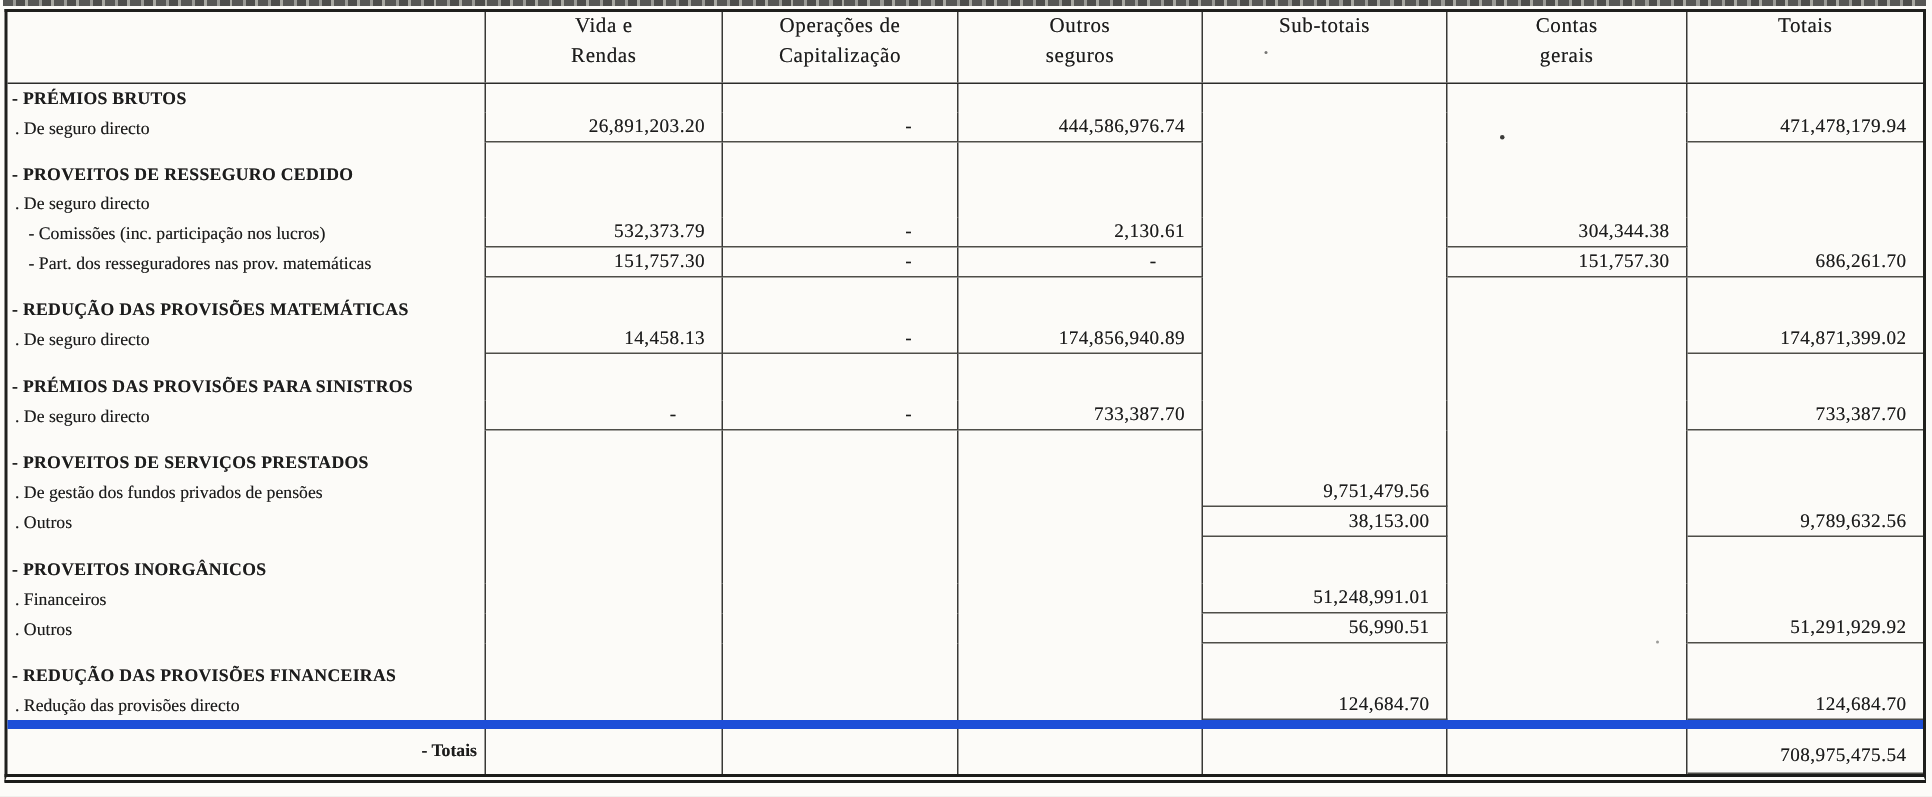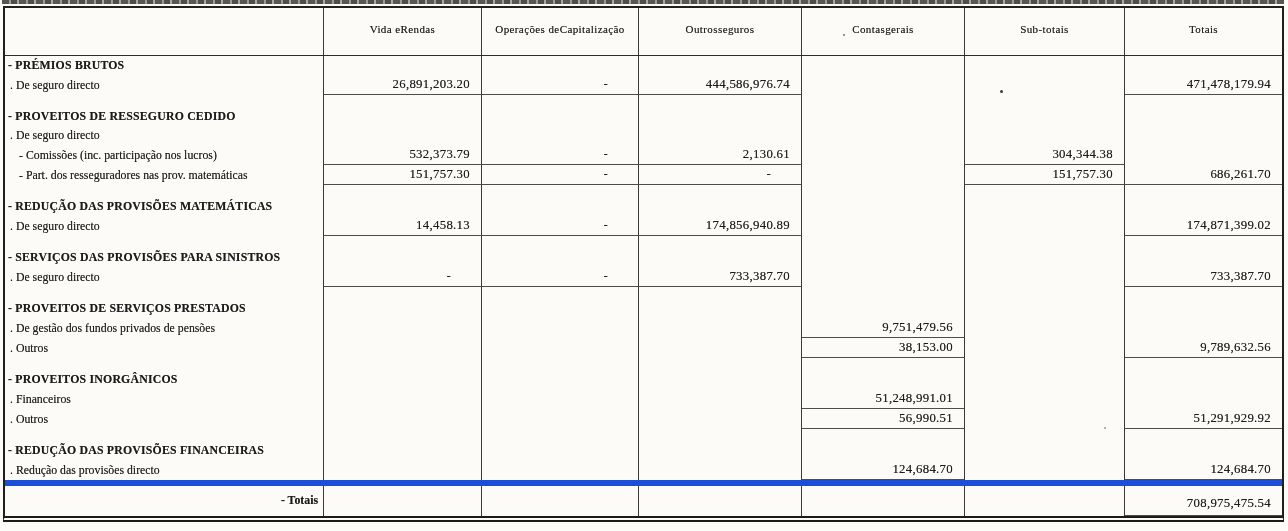--- a/index.html
+++ b/index.html
@@ -22,22 +22,22 @@
     position:absolute;top:6px;left:3px;right:4px;
     border:2px solid #1f1f1d;
     border-bottom:6px double #1b1b19;
     background:transparent;
   }
   .gr{display:grid;grid-template-columns:319px 158px 157px 163px 163px 160px 1fr;}
   .td,.th{box-sizing:border-box;border-right:1px solid #393936;position:relative;}
   .td:last-child,.th:last-child{border-right:none;}
   
   .thead{height:47px;border-bottom:1px solid #2c2c2a;}
-  .th{display:flex;justify-content:center;align-items:center;
-      padding-bottom:4px;font-size:11px;line-height:1.45;}
+  .th{display:flex;flex-direction:column;justify-content:flex-start;align-items:center;
+      padding-bottom:4px;font-size:14px;line-height:1.45;}
   .th .l1,.th .l2{display:block;text-align:center;letter-spacing:.4px;}
   
   .td{display:flex;align-items:flex-end;padding-bottom:2px;font-size:12.5px;}
   .r-sec{height:31px;}
   .r-sec1{height:19px;}
   .r-item{height:20px;}
   .r-sub{height:19px;}
   .r-tot{height:30px;border-top:6px solid #1d4ed8;}
   .label{padding-left:4px;font-size:11.8px;white-space:nowrap;overflow:hidden;text-align:right;}
   .sec{font-weight:bold;letter-spacing:.2px;padding-left:3px;}
@@ -73,29 +73,29 @@
         </div>
       <div class="th">
           <span class="l1">Operações de</span>
           <span class="l2">Capitalização</span>
         </div>
       <div class="th">
           <span class="l1">Outros</span>
           <span class="l2">seguros</span>
         </div>
       <div class="th">
+          <span class="l1"></span>
+          <span class="l2">Sub-totais</span>
+        </div>
+      <div class="th">
           <span class="l1">Contas</span>
           <span class="l2">gerais</span>
         </div>
       <div class="th">
           <span class="l1"></span>
-          <span class="l2">Sub-totais</span>
-        </div>
-      <div class="th">
-          <span class="l1"></span>
           <span class="l2">Totais</span>
         </div>
     </div>
 
     <div class="gr r-sec1">
       <div class="td label sec">- PRÉMIOS BRUTOS</div>
       <div class="td"></div>
         <div class="td"></div>
         <div class="td"></div>
         <div class="td"></div>
@@ -162,21 +162,21 @@
       <div class="td label item">. De seguro directo</div>
       <div class="td num u">14,458.13</div>
       <div class="td num u dash">-</div>
       <div class="td num u">174,856,940.89</div>
       <div class="td"></div>
       <div class="td"></div>
       <div class="td num u">174,871,399.02</div>
     </div>
 
     <div class="gr r-sec">
-      <div class="td label sec">- SERVIÇOS DAS PROVISÕES PARA SINISTROS</div>
+      <div class="td label sec">- PRÉMIOS DAS PROVISÕES PARA SINISTROS</div>
       <div class="td"></div>
         <div class="td"></div>
         <div class="td"></div>
         <div class="td"></div>
         <div class="td"></div>
         <div class="td"></div>
     </div>
     <div class="gr r-item">
       <div class="td label item">. De seguro directo</div>
       <div class="td num u dash">-</div>

